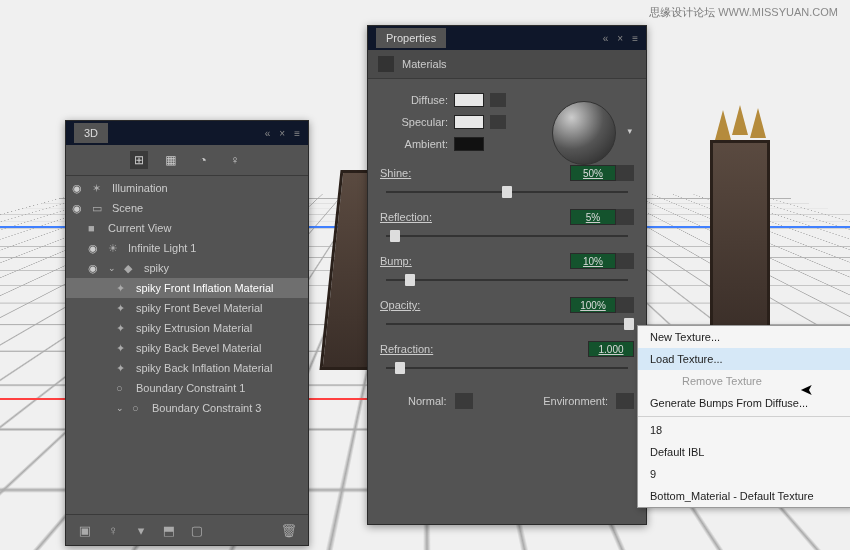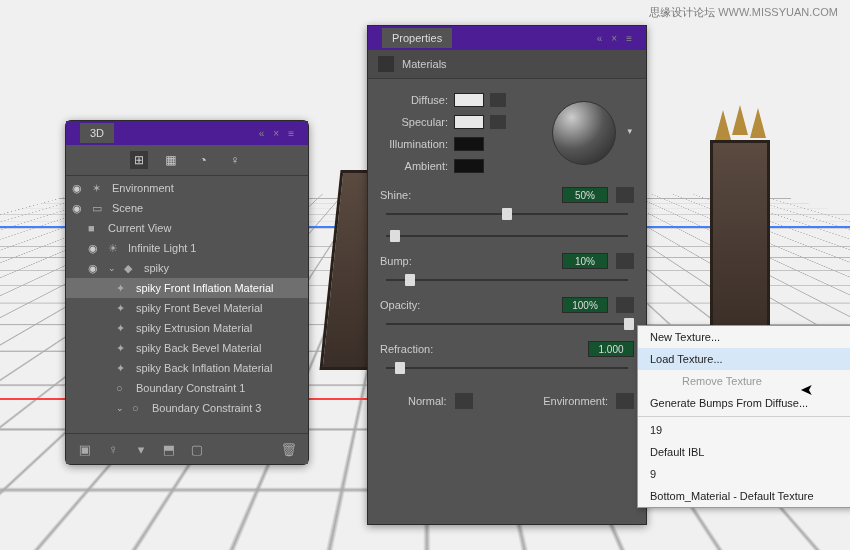--- a/index.html
+++ b/index.html
@@ -5,24 +5,24 @@
 * { margin: 0; padding: 0; box-sizing: border-box; font-family: -apple-system, Tahoma, sans-serif; }
 body { width: 850px; height: 550px; background: #f0f0f0; position: relative; overflow: hidden; }
 .bg-grid { position: absolute; top: 0; left: 0; width: 100%; height: 100%; background: repeating-linear-gradient(90deg, #aaa 0, #aaa 1px, transparent 1px, transparent 25px), repeating-linear-gradient(0deg, #aaa 0, #aaa 1px, transparent 1px, transparent 25px); transform: perspective(400px) rotateX(60deg) scale(2); transform-origin: center 60%; }
 .axis-line { position: absolute; height: 2px; width: 100%; }
 .axis-blue { background: #4080ff; top: 226px; }
 .axis-red { background: #ff4040; top: 398px; }
 .watermark { position: absolute; top: 5px; right: 12px; color: #888; font-size: 11px; }
 .watermark .cn { font-weight: normal; color: #777; }
 
 .panel { position: absolute; background: #535353; color: #ccc; font-size: 11px; border: 1px solid #2a2a2a; box-shadow: 0 2px 8px rgba(0,0,0,0.4); }
-.panel-3d { left: 65px; top: 120px; width: 244px; height: 345px; border-radius: 6px; }
+.panel-3d { left: 65px; top: 120px; width: 244px; height: 426px; }
 .panel-props { left: 367px; top: 25px; width: 280px; height: 500px; }
 
-.tabbar { display: flex; align-items: center; background: #4c1d95; height: 24px; padding: 0 14px; }
+.tabbar { display: flex; align-items: center; background: #0f172a; height: 24px; padding: 0 8px; }
 .tabbar .tab { padding: 4px 10px; background: #535353; color: #ddd; font-size: 11px; }
 .tabbar .spacer { flex: 1; }
 .tabbar .icons span { margin-left: 6px; color: #888; font-size: 10px; }
 
 .toolbar { display: flex; justify-content: center; gap: 14px; padding: 6px 0; background: #535353; border-bottom: 1px solid #3a3a3a; }
 .toolbar span { width: 18px; height: 18px; display: inline-flex; align-items: center; justify-content: center; color: #ccc; font-size: 12px; }
 .toolbar .tb-active { background: #3a3a3a; }
 
 .tree { padding: 2px 0; }
 .row { display: flex; align-items: center; height: 20px; padding: 0 6px; gap: 6px; cursor: default; }
@@ -40,21 +40,21 @@
 .props-body { padding: 10px 12px; }
 .prop-row { display: flex; align-items: center; height: 22px; gap: 6px; }
 .prop-label { width: 68px; text-align: right; color: #ccc; }
 .swatch { width: 30px; height: 14px; background: #111; border: 1px solid #222; }
 .swatch.white { background: #e8e8e8; }
 .mini-icon { width: 16px; height: 14px; background: #3a3a3a; display: inline-block; }
 .preview-ball { position: absolute; right: 30px; top: 75px; width: 64px; height: 64px; border-radius: 50%; background: radial-gradient(circle at 30% 25%, #ccc, #555 50%, #222); border: 1px solid #333; }
 .preview-caret { position: absolute; right: 14px; top: 100px; font-size: 9px; color: #ccc; }
 
 .slider-row { margin-top: 8px; }
-.slider-top { display: flex; align-items: center; gap: 8px; height: 20px; }
+.slider-top { display: flex; align-items: center; height: 20px; text-decoration: underline; }
 .slider-label { width: 66px; color: #ccc; }
 .slider-top .sp { flex: 1; }
 .val-box { width: 46px; height: 16px; background: #14532d; border: 1px solid #2a2a2a; text-align: center; font-size: 10px; color: #ddd; line-height: 15px; }
 .folder-icon { width: 18px; height: 16px; background: #3a3a3a; display: inline-block; }
 .track { height: 14px; position: relative; margin-top: 2px; padding: 0 6px; }
 .track::before { content: ""; position: absolute; left: 6px; right: 6px; top: 6px; height: 2px; background: #333; }
 .thumb { position: absolute; top: 1px; width: 10px; height: 12px; background: #ddd; border-radius: 1px; transform: translateX(-50%); }
 
 .bottom-props { display: flex; align-items: center; gap: 8px; margin-top: 18px; margin-left: 28px; }
 .bottom-props .gap { flex: 1; }
@@ -105,21 +105,21 @@
   <div class="toolbar">
     <span class="tb-active">⊞</span>
     <span>▦</span>
     <span>◔</span>
     <span>♀</span>
   </div>
   <div class="tree">
     <div class="row">
         <span class="eye">◉</span>
         <span class="row-icon">✶</span>
-        <span>Environment</span>
+        <span>Illumination</span>
       </div>
     <div class="row">
         <span class="eye">◉</span>
         <span class="row-icon">▭</span>
         <span>Scene</span>
       </div>
     <div class="row indent1">
         <span class="row-icon">■</span>
         <span>Current View</span>
       </div>
@@ -196,40 +196,42 @@
         <span class="prop-label">Diffuse:</span>
         <span class="swatch white"></span>
         <span class="mini-icon"></span>
       </div>
     <div class="prop-row">
         <span class="prop-label">Specular:</span>
         <span class="swatch white"></span>
         <span class="mini-icon"></span>
       </div>
     <div class="prop-row">
-        <span class="prop-label">Illumination:</span>
-        <span class="swatch"></span>
-      </div>
-    <div class="prop-row">
         <span class="prop-label">Ambient:</span>
         <span class="swatch"></span>
       </div>
 
     <div class="slider-row">
       <div class="slider-top">
           <span class="slider-label">Shine:</span>
           <span class="sp"></span>
           <span class="val-box">50%</span>
           <span class="folder-icon"></span>
         </div>
       <div class="track">
           <div class="thumb" style="left:50%"></div>
         </div>
     </div>
     <div class="slider-row">
+      <div class="slider-top">
+          <span class="slider-label">Reflection:</span>
+          <span class="sp"></span>
+          <span class="val-box">5%</span>
+          <span class="folder-icon"></span>
+        </div>
       <div class="track">
           <div class="thumb" style="left:6%"></div>
         </div>
     </div>
     <div class="slider-row">
       <div class="slider-top">
           <span class="slider-label">Bump:</span>
           <span class="sp"></span>
           <span class="val-box">10%</span>
           <span class="folder-icon"></span>
@@ -269,18 +271,18 @@
     </div>
   </div>
 </div>
 
 <div class="context-menu">
   <div class="item">New Texture...</div>
   <div class="item highlight">Load Texture...</div>
   <div class="item disabled">Remove Texture</div>
   <div class="item">Generate Bumps From Diffuse...</div>
   <div class="sep"></div>
-  <div class="item">19</div>
+  <div class="item">18</div>
   <div class="item">Default IBL</div>
   <div class="item">9</div>
   <div class="item">Bottom_Material - Default Texture</div>
 </div>
 <div class="cursor-arrow">➤</div>
 
 </body></html>

